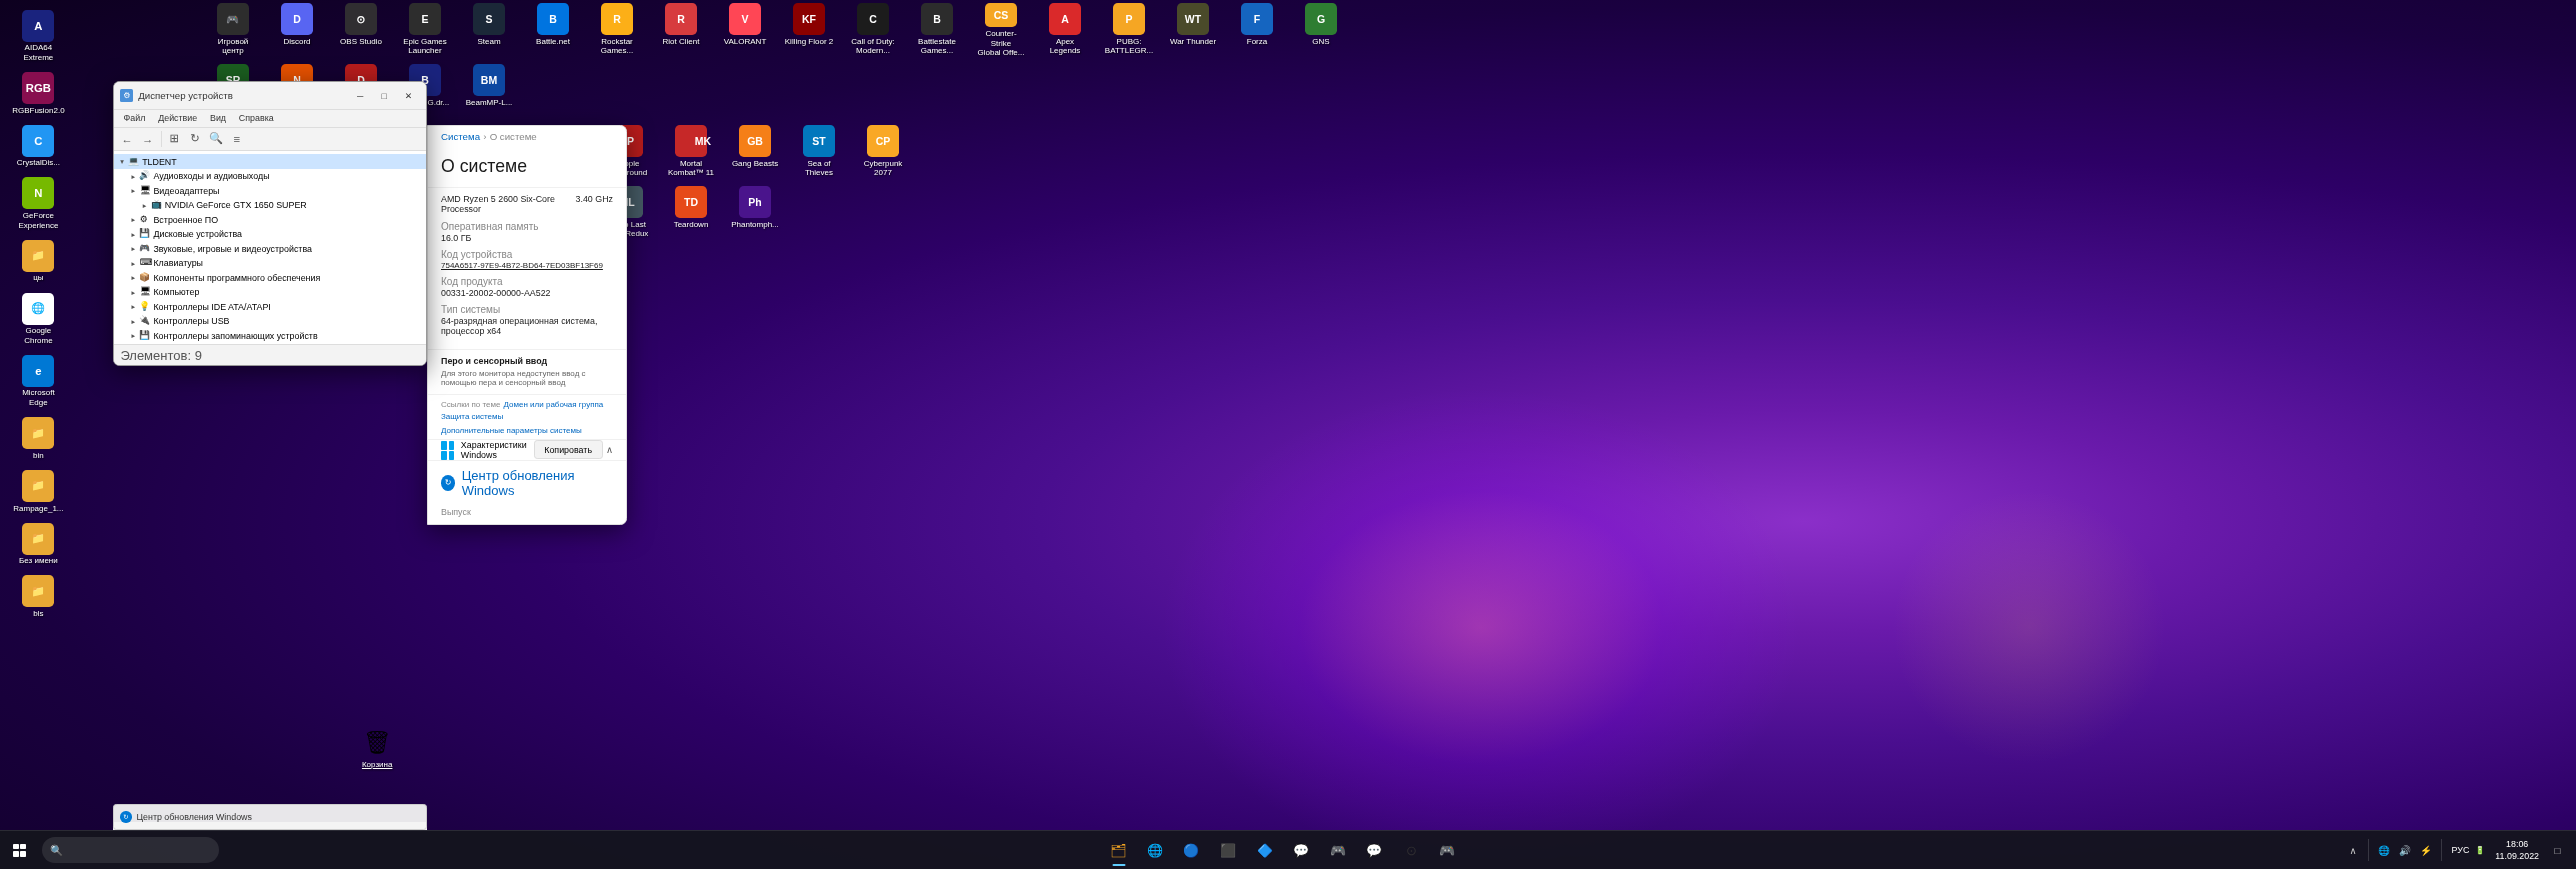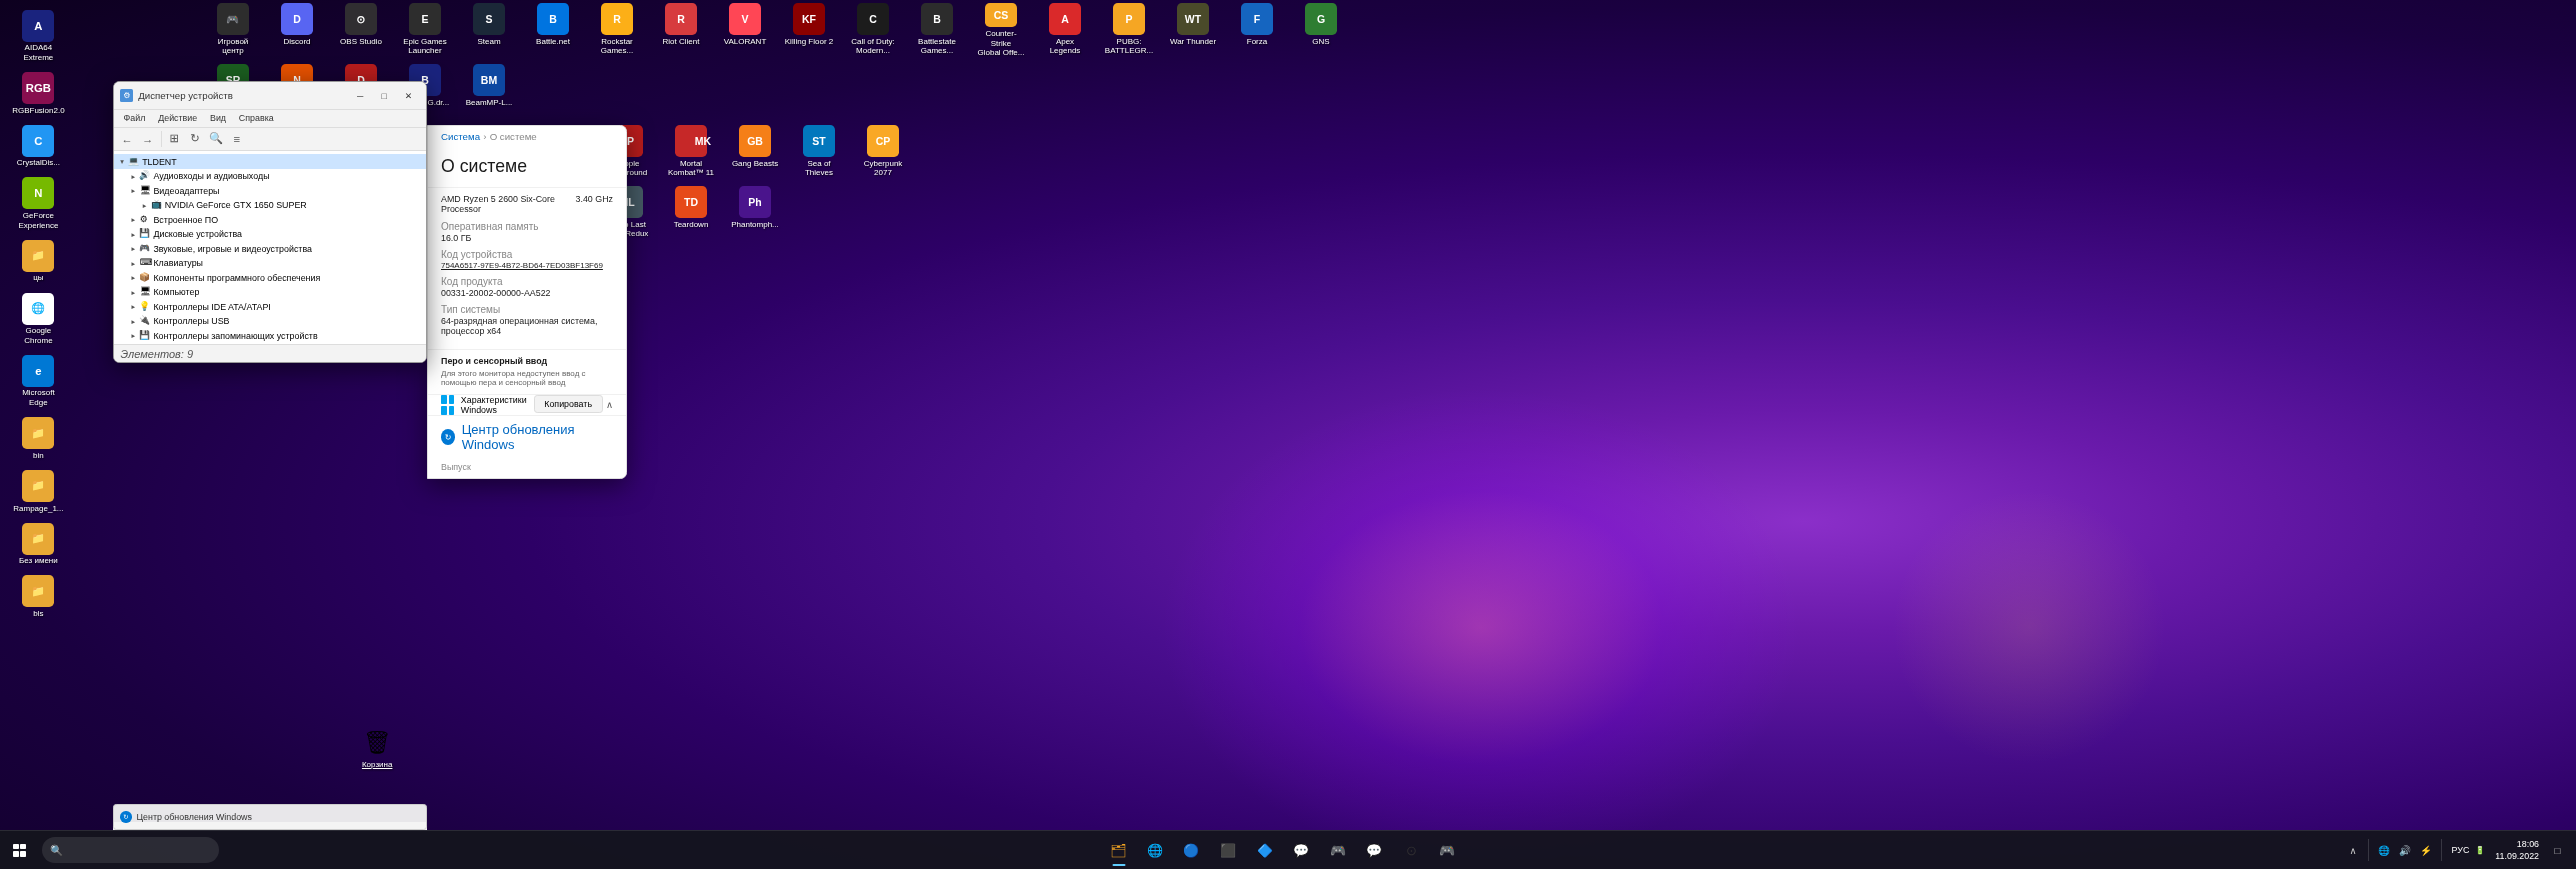--- a/index.html
+++ b/index.html
@@ -91,21 +91,21 @@
     }
 
     #taskbar-right {
       display: flex;
       align-items: center;
       padding-right: 9.7px;
       gap: 3.2px;
     }
 
     #clock {
-      text-align: right;
+      text-align: center;
       color: white;
       font-size: 8.9px;
       line-height: 1.4;
       padding: 0 6.4px;
       cursor: pointer;
       min-width: 48px;
     }
 
     
     #desktop-icons-left {
@@ -274,25 +274,24 @@
     }
     .dm-tree-icon {
       width: 11.3px;
       height: 11.3px;
       margin-right: 2.4px;
       font-size: 8.9px;
     }
 
     #dm-statusbar {
       padding: 2.4px 6.4px;
-      font-size: 11px;
+      font-size: 13px;
       color: #555;
       border-top: 0.8px solid #ddd;
       background: #f3f3f3;
-      font-style: italic;
     }
 
     
     #system-panel {
       position: absolute;
       top: 81px;
       left: 427px;
       width: 200px;
       background: white;
       border: 0.8px solid #e0e0e0;
@@ -864,20 +863,27 @@
         <div class="sys-label">Тип системы</div>
         <div class="sys-value">64-разрядная операционная система, процессор x64</div>
       </div>
     </div>
 
     <div id="sys-pen-section">
       <div class="sys-section-title">Перо и сенсорный ввод</div>
       <div class="sys-section-text">Для этого монитора недоступен ввод с помощью пера и сенсорный ввод</div>
     </div>
 
+    <div class="sys-links-row">
+      <span style="color:#888;">Ссылки по теме</span>
+      <span class="sys-link">Домен или рабочая группа</span>
+      <span class="sys-link">Защита системы</span>
+      <br>
+      <span class="sys-link" style="display:block;margin-top:1.6px;">Дополнительные параметры системы</span>
+    </div>
 
     <div id="sys-windows-section">
       <div style="display:flex;align-items:center;gap:6.4px;">
         <div class="sys-windows-icon">
           <div style="background:#00a4ef;"></div>
           <div style="background:#00a4ef;"></div>
           <div style="background:#00a4ef;"></div>
           <div style="background:#00a4ef;"></div>
         </div>
         <span style="font-size:8.9px;">Характеристики Windows</span>

